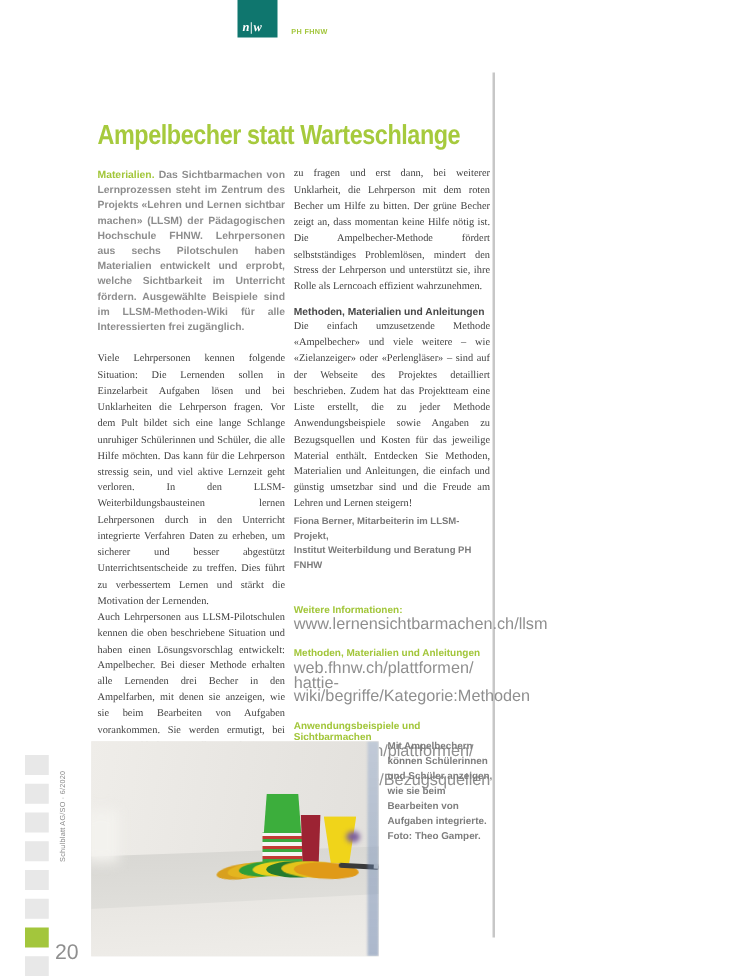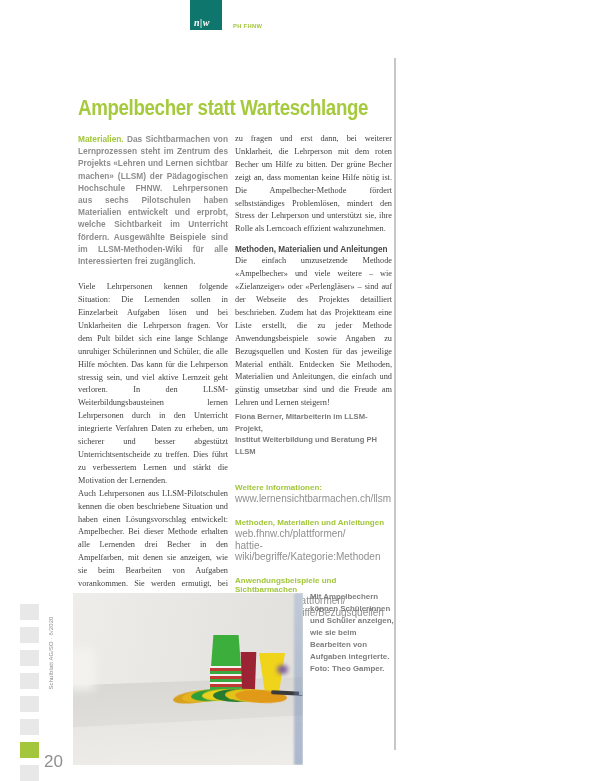--- a/index.html
+++ b/index.html
@@ -28,21 +28,21 @@
   .lead{color:#a2c63a;}
   .serif{margin:0;font-family:"Liberation Serif",serif;font-size:8.3px;line-height:12.9px;
          color:#3f3f3f;white-space:pre-line;}
   .body1{margin-top:14px;}
   .h-dark{margin:9px 0 1px 0;font-size:8.2px;font-weight:bold;color:#474747;}
   .author{margin-top:1px;font-size:7.6px;font-weight:bold;color:#7a7a7a;line-height:11.5px;
           text-align:left;}
   .info-block{margin-top:14px;text-align:left;}
   .info-block.first{margin-top:26px;}
   .h-green{margin:0;font-size:8px;font-weight:bold;color:#a2c63a;}
-  .url{margin:1px 0 0 0;font-size:10px;color:#8f8f8f;line-height:11.3px;white-space:pre-line;}
+  .url{margin:1px 0 0 0;font-size:13px;color:#8f8f8f;line-height:11.3px;white-space:pre-line;}
 
   
   .photo{position:absolute;left:73px;top:593px;width:230px;height:172px;overflow:hidden;
          background:linear-gradient(180deg,#edebe7 0%,#e6e4e0 50%,#dddcd8 52%,#e3e2de 78%,#eceae6 100%);}
   .photo .wall{position:absolute;left:0;top:0;width:100%;height:54%;
          background:linear-gradient(100deg,#efede9 0%,#e7e5e1 60%,#e2e0dc 100%);}
   .photo .table{position:absolute;left:-10px;top:88px;width:260px;height:60px;
          background:linear-gradient(180deg,#d9d8d4,#e2e1dd);transform:rotate(-2deg);}
   .photo .table-front{position:absolute;left:-10px;top:128px;width:260px;height:60px;
          background:linear-gradient(180deg,#e9e7e3,#f0eeea);transform:rotate(-3deg);}
@@ -98,21 +98,21 @@
     <p class="serif body1">Viele Lehrpersonen kennen folgende Situation: Die Lernenden sollen in Einzelarbeit Aufgaben lösen und bei Unklarheiten die Lehrperson fragen. Vor dem Pult bildet sich eine lange Schlange unruhiger Schülerinnen und Schüler, die alle Hilfe möchten. Das kann für die Lehrperson stressig sein, und viel aktive Lernzeit geht verloren. In den LLSM-Weiterbildungsbausteinen lernen Lehrpersonen durch in den Unterricht integrierte Verfahren Daten zu erheben, um sicherer und besser abgestützt Unterrichtsentscheide zu treffen. Dies führt zu verbessertem Lernen und stärkt die Motivation der Lernenden.
 Auch Lehrpersonen aus LLSM-Pilotschulen kennen die oben beschriebene Situation und haben einen Lösungsvorschlag entwickelt: Ampelbecher. Bei dieser Methode erhalten alle Lernenden drei Becher in den Ampelfarben, mit denen sie anzeigen, wie sie beim Bearbeiten von Aufgaben vorankommen. Sie werden ermutigt, bei ersten Unklarheiten (gelber Becher) einen Mitschüler oder eine Mitschülerin</p>
   </div>
 
   <div class="col col2">
     <p class="serif">zu fragen und erst dann, bei weiterer Unklarheit, die Lehrperson mit dem roten Becher um Hilfe zu bitten. Der grüne Becher zeigt an, dass momentan keine Hilfe nötig ist. Die Ampelbecher-Methode fördert selbstständiges Problemlösen, mindert den Stress der Lehrperson und unterstützt sie, ihre Rolle als Lerncoach effizient wahrzunehmen.</p>
     <p class="h-dark">Methoden, Materialien und Anleitungen</p>
     <p class="serif">Die einfach umzusetzende Methode «Ampelbecher» und viele weitere – wie «Zielanzeiger» oder «Perlengläser» – sind auf der Webseite des Projektes detailliert beschrieben. Zudem hat das Projektteam eine Liste erstellt, die zu jeder Methode Anwendungsbeispiele sowie Angaben zu Bezugsquellen und Kosten für das jeweilige Material enthält. Entdecken Sie Methoden, Materialien und Anleitungen, die einfach und günstig umsetzbar sind und die Freude am Lehren und Lernen steigern!</p>
     <div class="author">
       <div>Fiona Berner, Mitarbeiterin im LLSM-Projekt,</div>
-      <div>Institut Weiterbildung und Beratung PH LLSM</div>
+      <div>Institut Weiterbildung und Beratung PH FNHW</div>
     </div>
 
     <div class="info-block first">
       <p class="h-green">Weitere Informationen:</p>
       <p class="url">www.lernensichtbarmachen.ch/llsm</p>
     </div>
     <div class="info-block">
       <p class="h-green">Methoden, Materialien und Anleitungen</p>
       <p class="url">web.fhnw.ch/plattformen/
 hattie-wiki/begriffe/Kategorie:Methoden</p>

